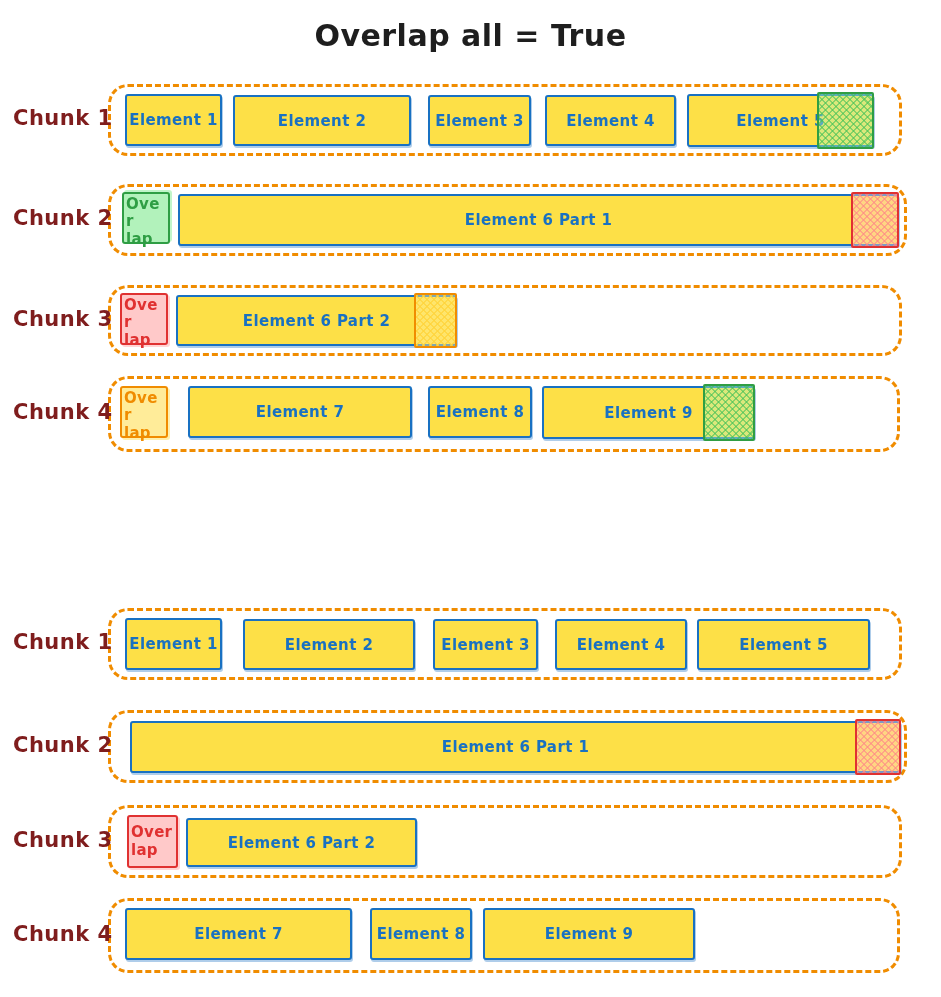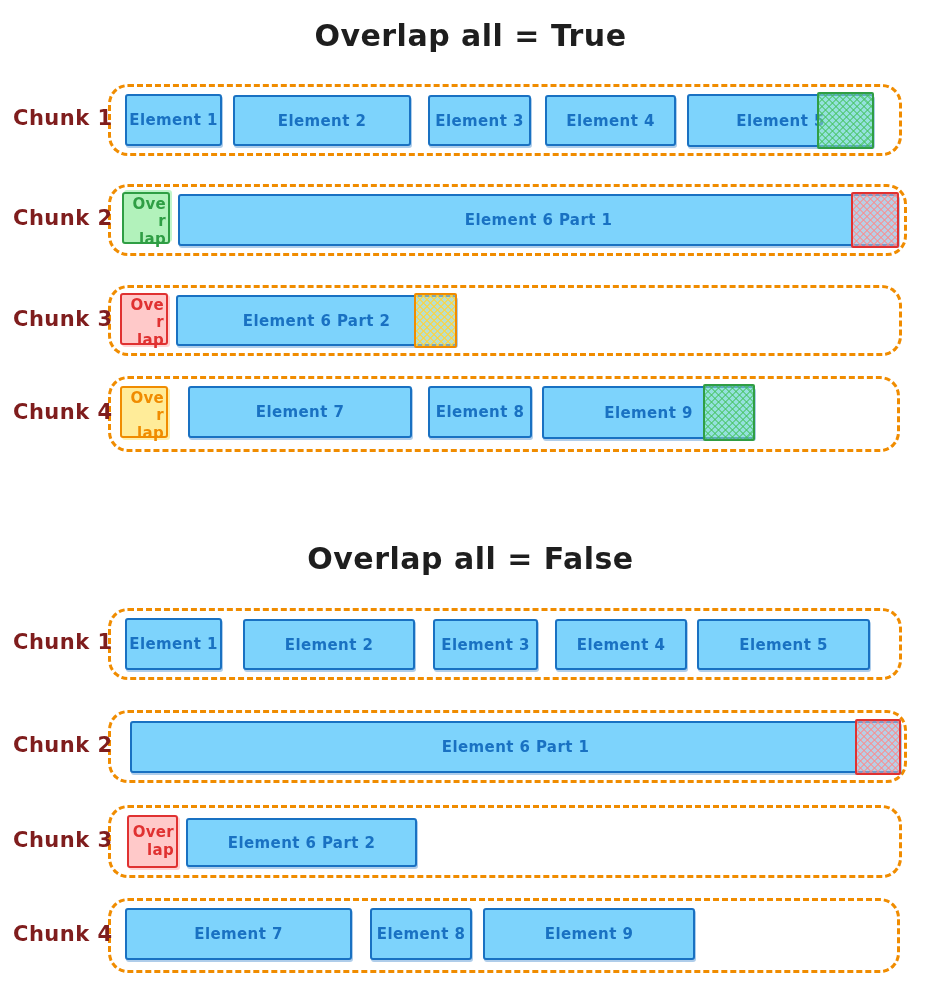--- a/index.html
+++ b/index.html
@@ -11,21 +11,21 @@
   }
   .chunk-box{
     position:absolute;border:3px dashed #f08c00;border-radius:20px;
     box-sizing:border-box;background:transparent;
   }
   .chunk-label{
     position:absolute;width:90px;font-size:21px;font-weight:700;color:#7f1d1d;
     letter-spacing:0.5px;white-space:nowrap;
   }
   .element-box{
-    position:absolute;box-sizing:border-box;background:#7dd3fc;
+    position:absolute;box-sizing:border-box;background:#fde047;
     border:2px solid #1971c2;border-radius:3px;
     display:flex;align-items:center;justify-content:center;
     box-shadow:1px 2px 0 rgba(25,113,194,0.35);
   }
   .element-label{
     font-size:15px;font-weight:700;color:#1971c2;letter-spacing:0.4px;white-space:nowrap;
   }
   .hatch{
     position:absolute;right:-2px;top:-4px;bottom:-4px;border-radius:2px;box-sizing:border-box;
   }
@@ -42,34 +42,33 @@
       repeating-linear-gradient(135deg, rgba(255,135,135,0.6) 0, rgba(255,135,135,0.6) 1.5px, transparent 1.5px, transparent 5px);
   }
   .hatch-orange{
     border:2.5px solid #f08c00;background-color:rgba(255,236,153,0.45);
     background-image:
       repeating-linear-gradient(45deg, rgba(255,212,59,0.75) 0, rgba(255,212,59,0.75) 1.5px, transparent 1.5px, transparent 5px),
       repeating-linear-gradient(135deg, rgba(255,212,59,0.75) 0, rgba(255,212,59,0.75) 1.5px, transparent 1.5px, transparent 5px);
   }
   .overlap-box{
     position:absolute;box-sizing:border-box;border-radius:3px;
-    display:flex;align-items:center;justify-content:center;text-align:right;
+    display:flex;align-items:center;justify-content:center;text-align:left;
     font-size:15px;font-weight:700;line-height:1.15;letter-spacing:0.3px;
     padding:2px;flex-wrap:wrap;word-break:break-word;
   }
   .ov-green{background:#b2f2bb;border:2.5px solid #2f9e44;color:#2f9e44;box-shadow:2px -2px 0 rgba(178,242,187,0.8);}
   .ov-red{background:#ffc9c9;border:2.5px solid #e03131;color:#e03131;box-shadow:2px 2px 0 rgba(255,201,201,0.8);}
   .ov-yellow{background:#ffec99;border:2.5px solid #f08c00;color:#f08c00;box-shadow:2px 2px 0 rgba(255,236,153,0.8);}
 </style>
 </head>
 <body>
 
 <div class="canvas">
   <div class="section-title" style="top: 18px;">Overlap all = True</div>
-  <div class="section-title" style="top: 541px;">Overlap all = False</div>
   <div id="chunks">
       <div class="chunk-box" style="left: 108px; top: 84px; width: 794px; height: 72px;"></div>
       <div class="chunk-label" style="left: 13px; top: 106px;">Chunk 1</div>
       <div class="element-box" style="left: 125px; top: 94px; width: 97px; height: 52px;">
         <span class="element-label">Element 1</span>
       </div>
       <div class="element-box" style="left: 233px; top: 95px; width: 178px; height: 51px;">
         <span class="element-label">Element 2</span>
       </div>
       <div class="element-box" style="left: 428px; top: 95px; width: 103px; height: 51px;">

